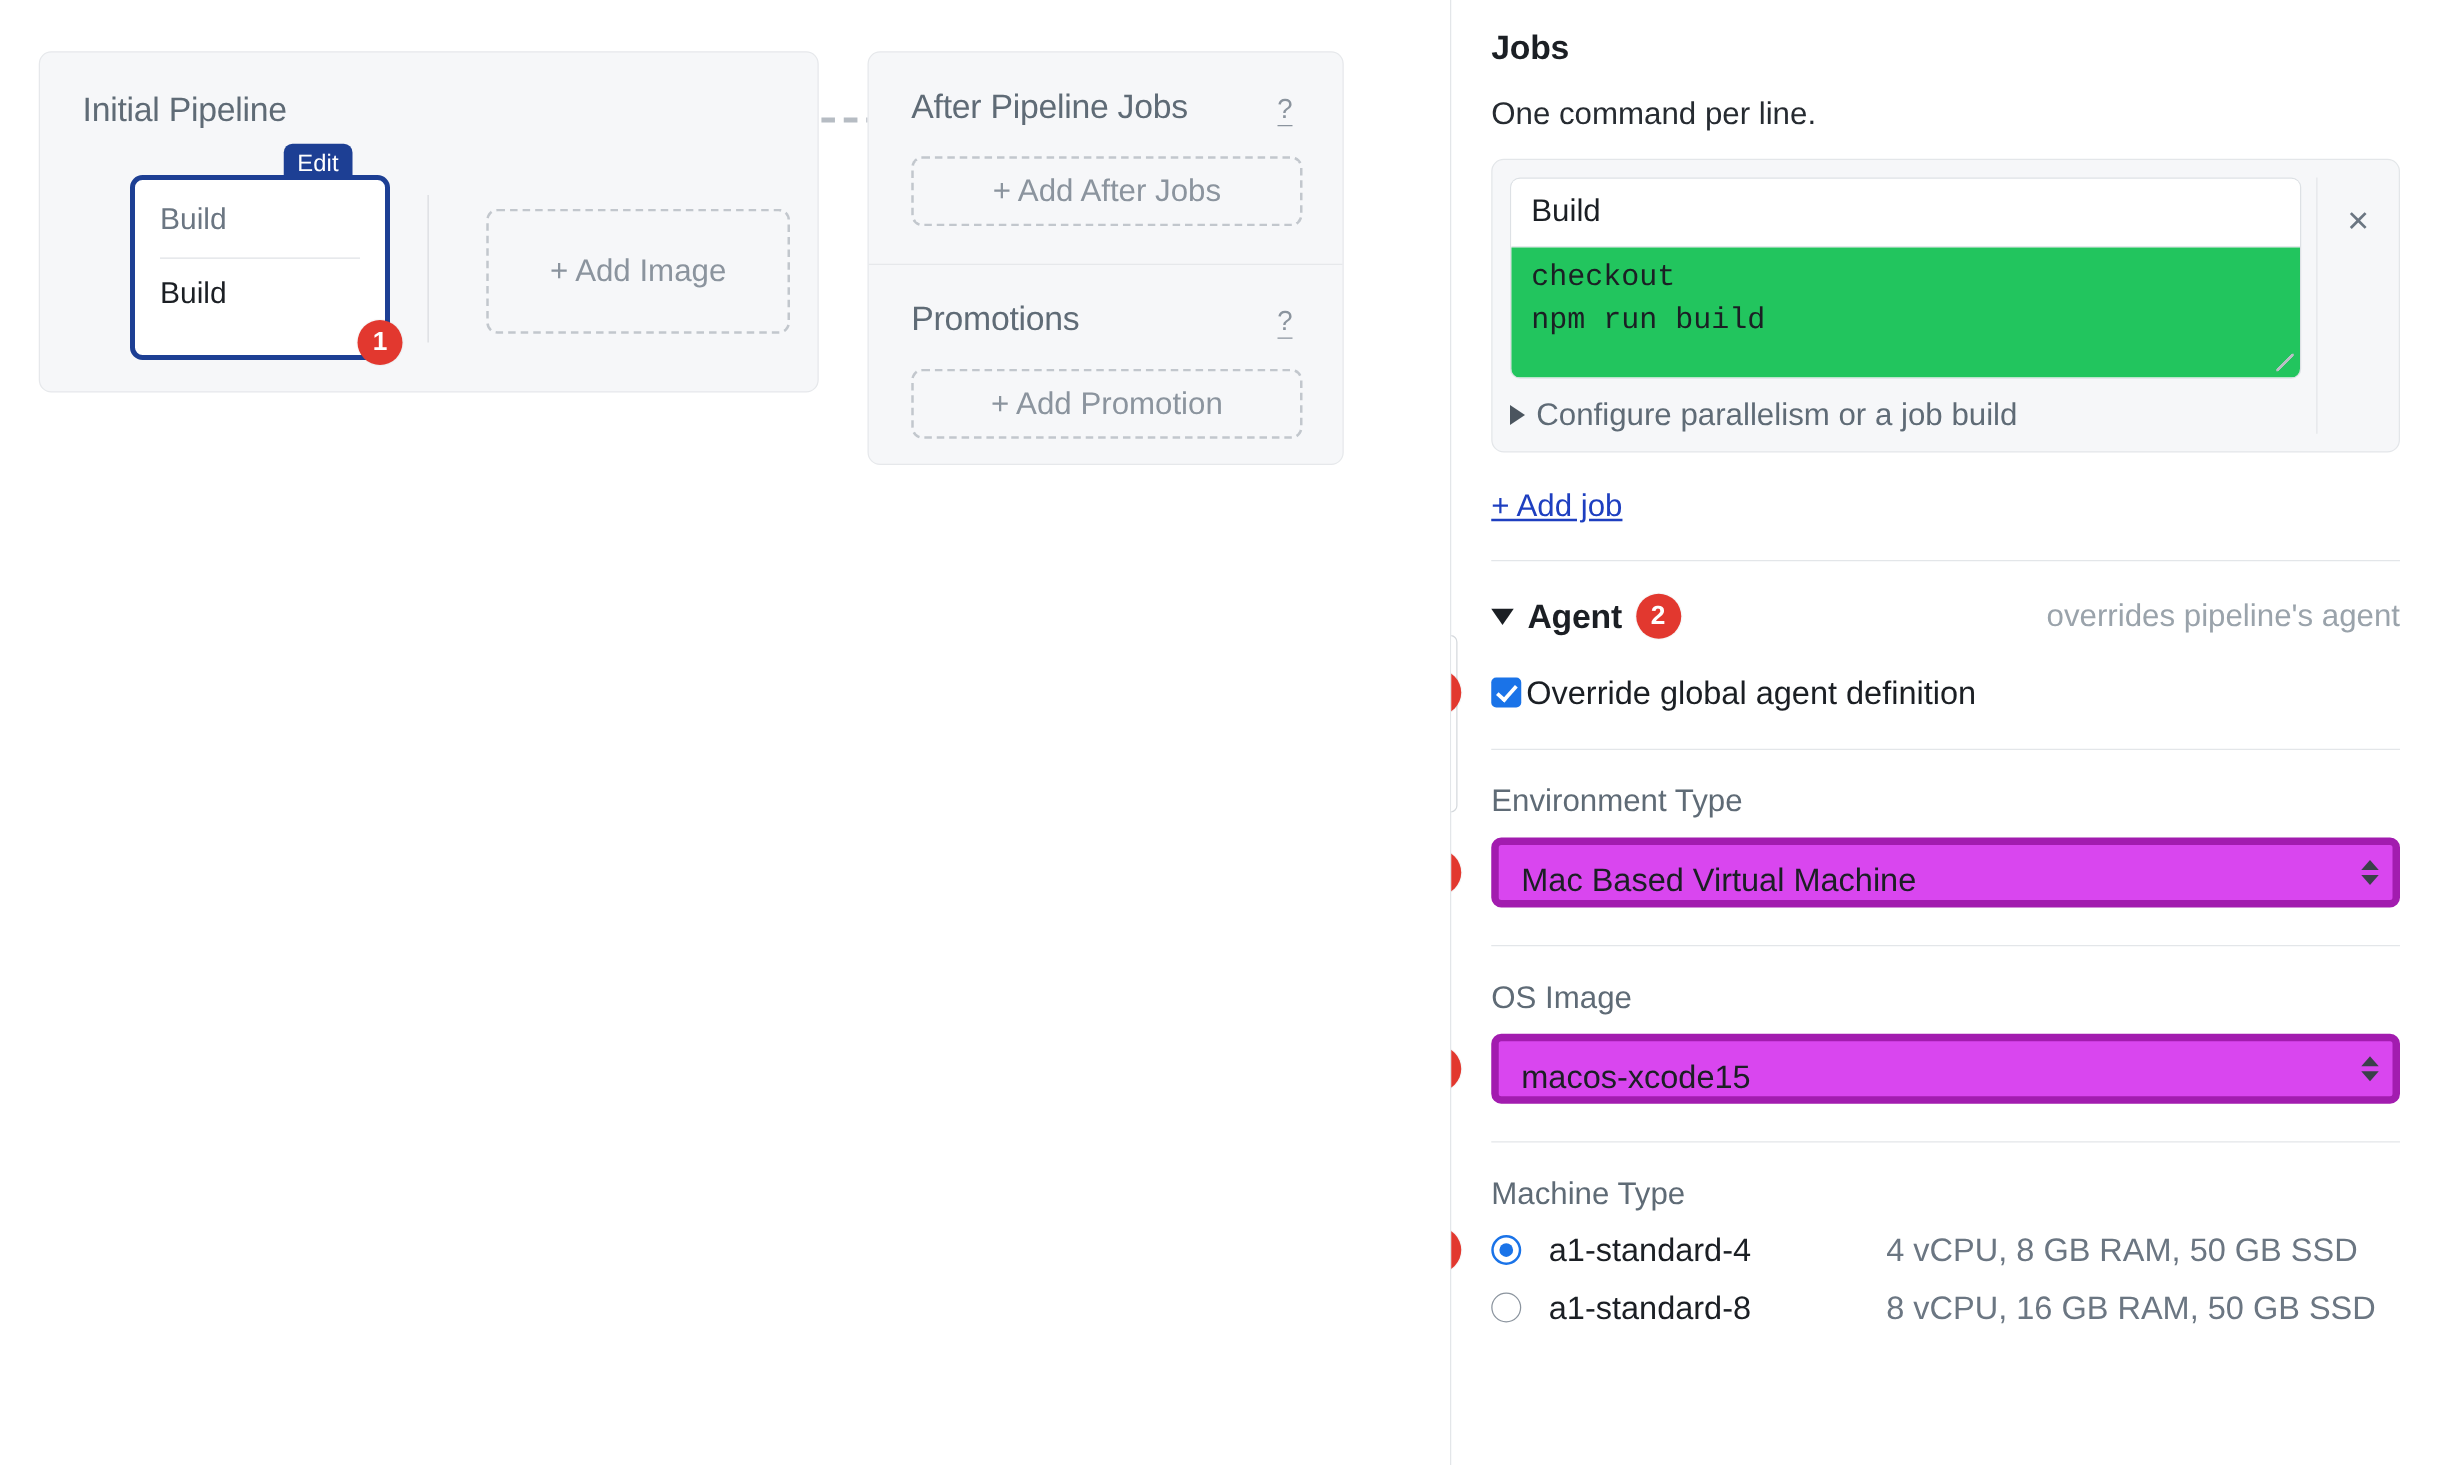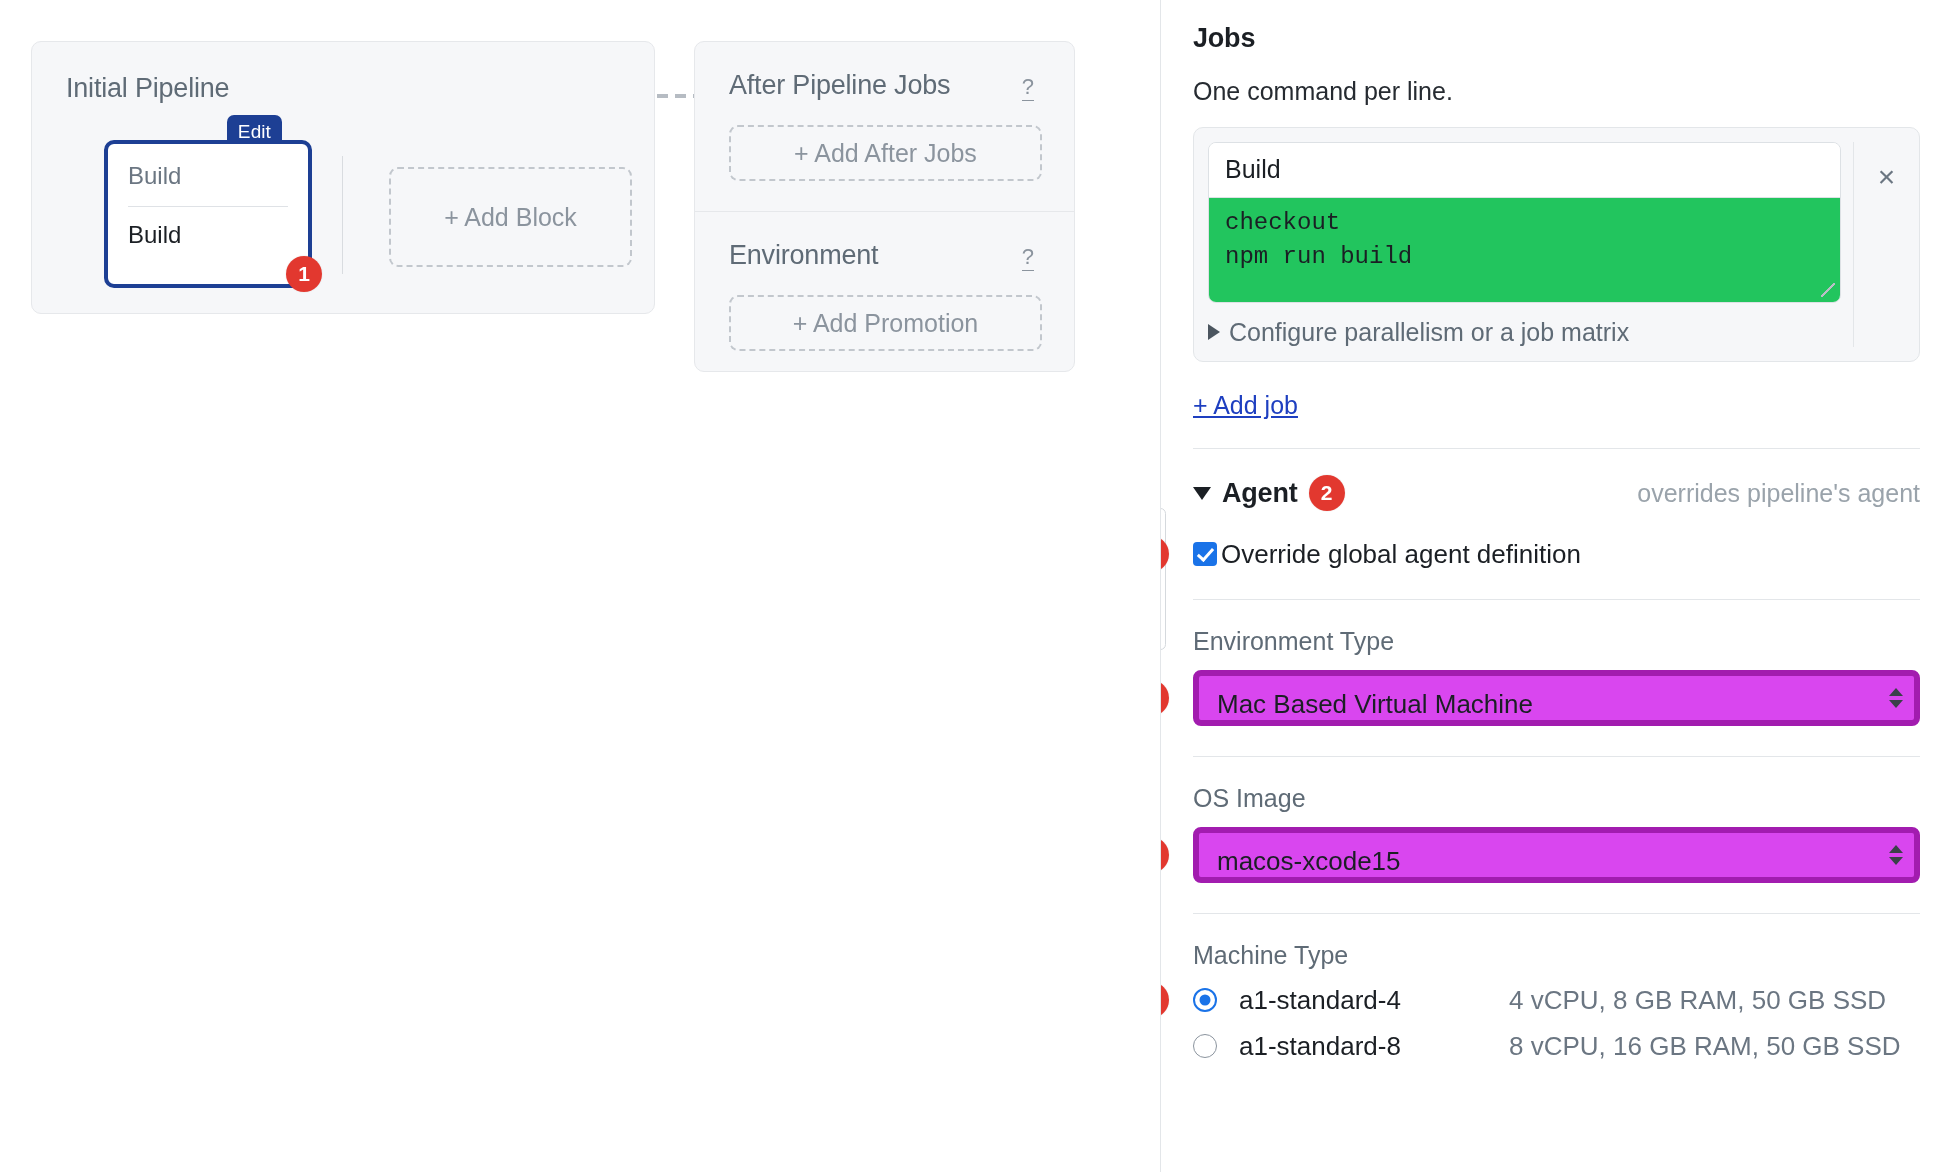--- a/index.html
+++ b/index.html
@@ -546,39 +546,39 @@
           <div class="block">
             <div class="block-name">Build</div>
             <div class="block-divider"></div>
             <div class="block-job">Build</div>
             <div class="marker" id="marker-1">1</div>
           </div>
         </div>
 
         <div class="vert-sep"></div>
 
-        <div class="add-block-btn">+ Add Block</div>
+        <div class="add-block-btn">+ Add Image</div>
       </div>
     </div>
 
     <div class="connector"></div>
 
     <div class="pipeline-panel" id="after-panel">
 
       <div class="sub-section">
         <div class="sub-head">
           <span class="sub-title">After Pipeline Jobs</span>
           <span class="help-q">?</span>
         </div>
         <div class="dashed-btn">+ Add After Jobs</div>
       </div>
 
       <div class="sub-section">
         <div class="sub-head">
-          <span class="sub-title">Environment</span>
+          <span class="sub-title">Promotions</span>
           <span class="help-q">?</span>
         </div>
         <div class="dashed-btn">+ Add Promotion</div>
       </div>
 
     </div>
   </div>
 
   <div class="sidebar">
 
@@ -595,21 +595,21 @@
           <div class="job-inner">
             <input class="job-name-input" type="text" value="Build" style="">
             <textarea class="job-commands" style="">checkout
 npm run build</textarea>
             <div class="resize-grip">
                 <span></span>
               </div>
           </div>
           <div class="job-extra">
             <span class="tri-right"></span>
-            <span>Configure parallelism or a job matrix</span>
+            <span>Configure parallelism or a job build</span>
           </div>
         </div>
         <div class="job-card-close">
           <span class="close-x">×</span>
         </div>
       </div>
 
       <a class="add-job-link" href="#">+ Add job</a>
 
       <div class="sb-divider"></div>

